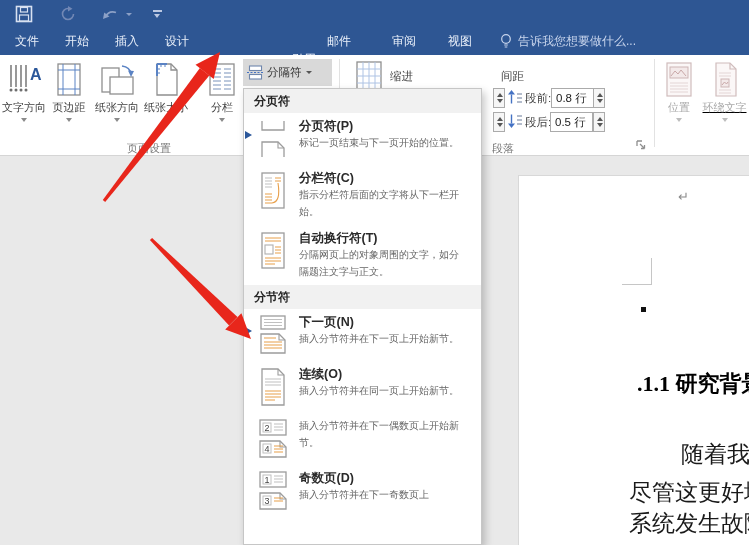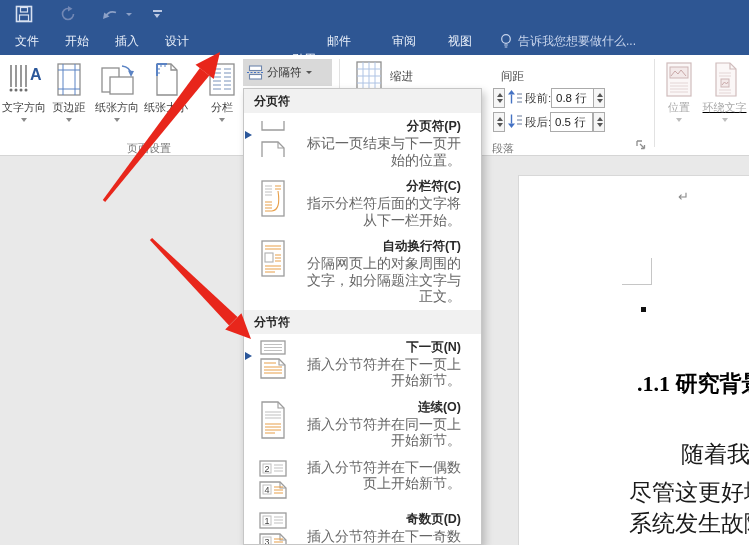--- a/index.html
+++ b/index.html
@@ -39,23 +39,23 @@
   .cornerh{position:absolute;left:103px;top:108px;width:30px;height:1px;background:#C6C6C6;}
   .cornerv{position:absolute;left:132px;top:82px;width:1px;height:27px;background:#C6C6C6;}
   .bullet{position:absolute;left:122px;top:131px;width:5px;height:5px;background:#111;}
   .dheading{position:absolute;left:118px;top:193px;font-size:22px;font-weight:bold;color:#000;white-space:nowrap;}
   .dline{position:absolute;font-size:23px;color:#1A1A1A;white-space:nowrap;}
   
   .menu{position:absolute;left:243px;top:88px;width:239px;height:457px;background:#fff;border:1px solid #C6C6C6;box-sizing:border-box;box-shadow:3px 4px 8px rgba(0,0,0,.22);overflow:hidden;z-index:40;}
   .mhead{height:24px;line-height:24px;background:#F1F1F1;color:#262626;font-size:12px;font-weight:bold;padding-left:10px;}
   .mi{display:flex;padding:5px 6px 5px 12px;position:relative;align-items:flex-start;}
   .micon{width:34px;height:42px;flex:none;margin-right:9px;}
-  .mtxt{width:162px;text-align:right;}
+  .mtxt{width:162px;}
   .mtitle{font-size:12.5px;font-weight:bold;color:#2A2A2A;line-height:17px;}
-  .mdesc{font-size:14px;color:#666;line-height:16.5px;}
+  .mdesc{font-size:10px;color:#666;line-height:16.5px;}
   .marker{position:absolute;left:1px;top:18px;width:0;height:0;border-top:4.5px solid transparent;border-bottom:4.5px solid transparent;border-left:7px solid #2B579A;}
   
   .arrows{position:absolute;inset:0;z-index:60;pointer-events:none;}
 </style>
 </head>
 <body>
 
 <div id="app">
 
   <div class="titlebar">

